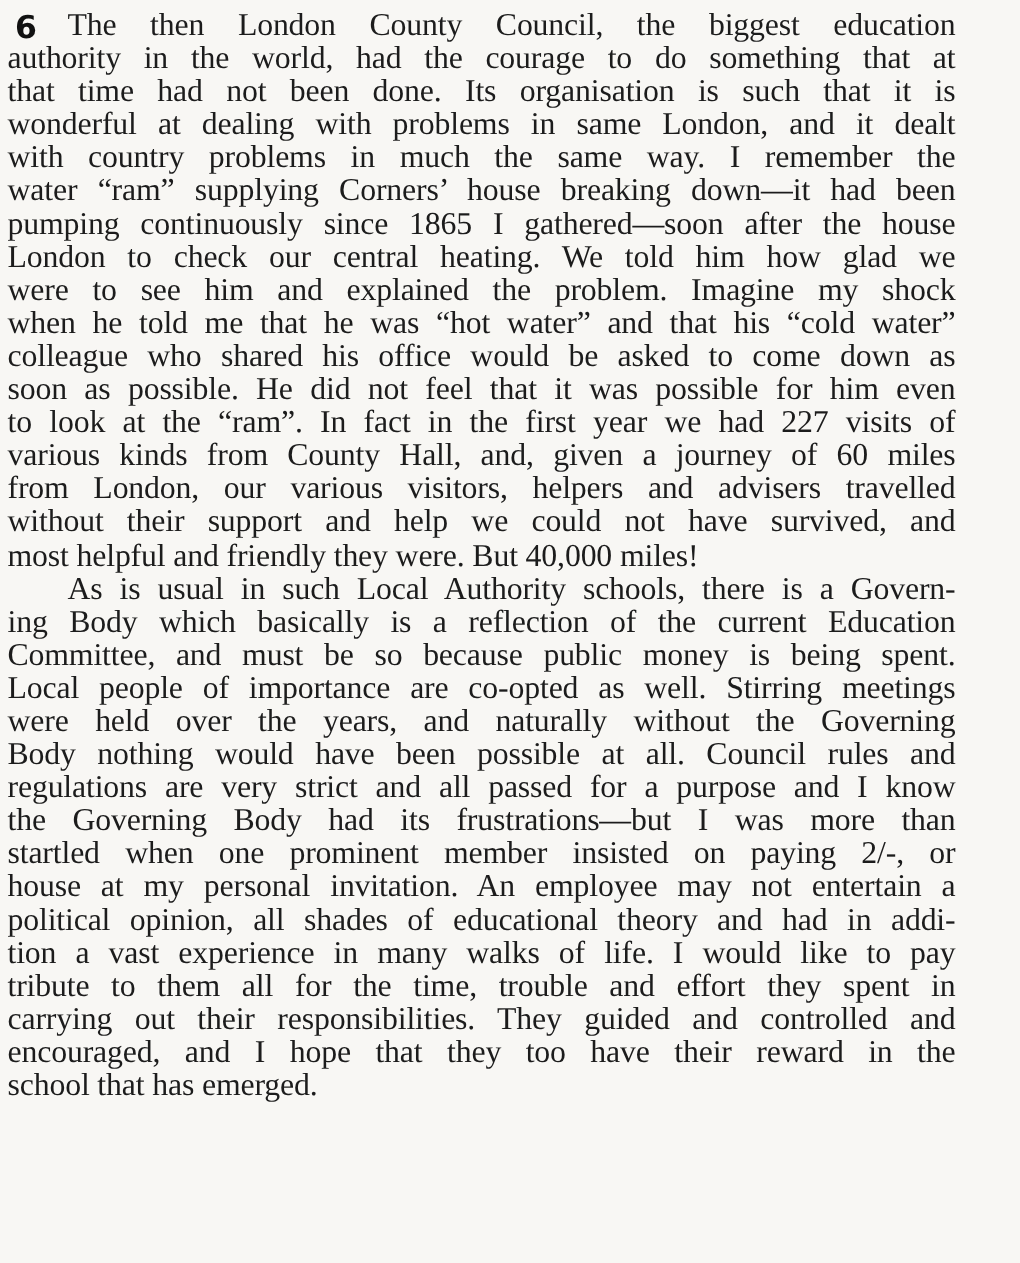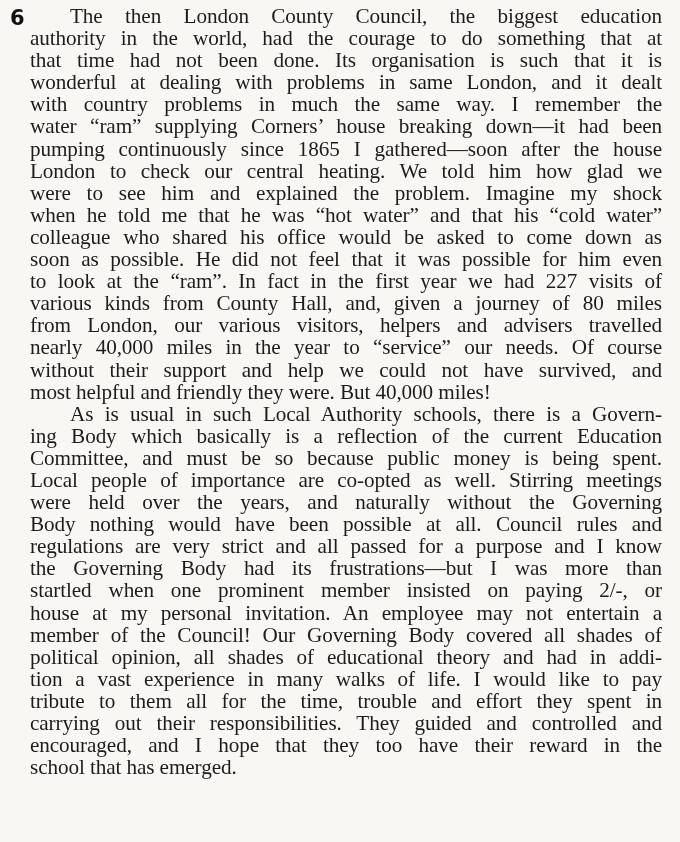--- a/index.html
+++ b/index.html
@@ -20,21 +20,21 @@
       left: 10px;
       top: 4px;
       font-family: "DejaVu Sans", sans-serif;
       font-weight: bold;
       font-size: 21px;
       line-height: 28px;
       color: #111;
     }
     .text-block {
       position: absolute;
-      left: 30px;
+      left: 5px;
       top: 5px;
       width: 632px;
       font-family: "Liberation Serif", serif;
       font-size: 21.2px;
       color: #1c1c1c;
     }
     .line {
       display: block;
       height: 22.1px;
       line-height: 22.1px;
@@ -67,39 +67,37 @@
       <span class="line">wonderful at dealing with problems in same London, and it dealt</span>
       <span class="line">with country problems in much the same way. I remember the</span>
       <span class="line">water “ram” supplying Corners’ house breaking down—it had been</span>
       <span class="line">pumping continuously since 1865 I gathered—soon after the house</span>
       <span class="line">London to check our central heating. We told him how glad we</span>
       <span class="line">were to see him and explained the problem. Imagine my shock</span>
       <span class="line">when he told me that he was “hot water” and that his “cold water”</span>
       <span class="line">colleague who shared his office would be asked to come down as</span>
       <span class="line">soon as possible. He did not feel that it was possible for him even</span>
       <span class="line">to look at the “ram”. In fact in the first year we had 227 visits of</span>
-      <span class="line">various kinds from County Hall, and, given a journey of 80 miles</span>
+      <span class="line">various kinds from County Hall, and, given a journey of 60 miles</span>
       <span class="line">from London, our various visitors, helpers and advisers travelled</span>
-      <span class="line">nearly 40,000 miles in the year to “service” our needs. Of course</span>
       <span class="line">without their support and help we could not have survived, and</span>
       <span class="line last">most helpful and friendly they were. But 40,000 miles!</span>
     </div>
     <div class="para-gap"></div>
     <div>
       <span class="line indent">As is usual in such Local Authority schools, there is a Govern-</span>
       <span class="line">ing Body which basically is a reflection of the current Education</span>
       <span class="line">Committee, and must be so because public money is being spent.</span>
       <span class="line">Local people of importance are co-opted as well. Stirring meetings</span>
       <span class="line">were held over the years, and naturally without the Governing</span>
       <span class="line">Body nothing would have been possible at all. Council rules and</span>
       <span class="line">regulations are very strict and all passed for a purpose and I know</span>
       <span class="line">the Governing Body had its frustrations—but I was more than</span>
       <span class="line">startled when one prominent member insisted on paying 2/-, or</span>
       <span class="line">house at my personal invitation. An employee may not entertain a</span>
-      <span class="line">member of the Council! Our Governing Body covered all shades of</span>
       <span class="line">political opinion, all shades of educational theory and had in addi-</span>
       <span class="line">tion a vast experience in many walks of life. I would like to pay</span>
       <span class="line">tribute to them all for the time, trouble and effort they spent in</span>
       <span class="line">carrying out their responsibilities. They guided and controlled and</span>
       <span class="line">encouraged, and I hope that they too have their reward in the</span>
       <span class="line last">school that has emerged.</span>
     </div>
   </div>
 </div>
 

